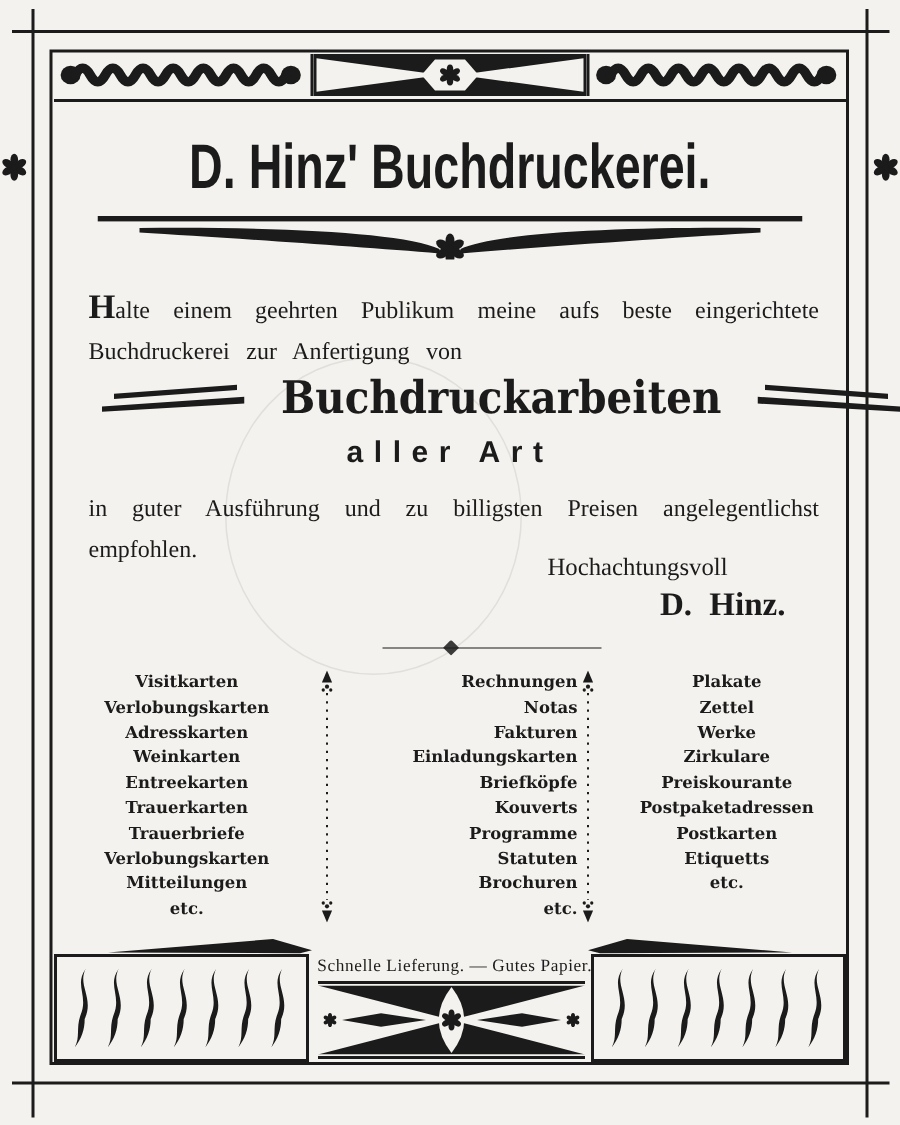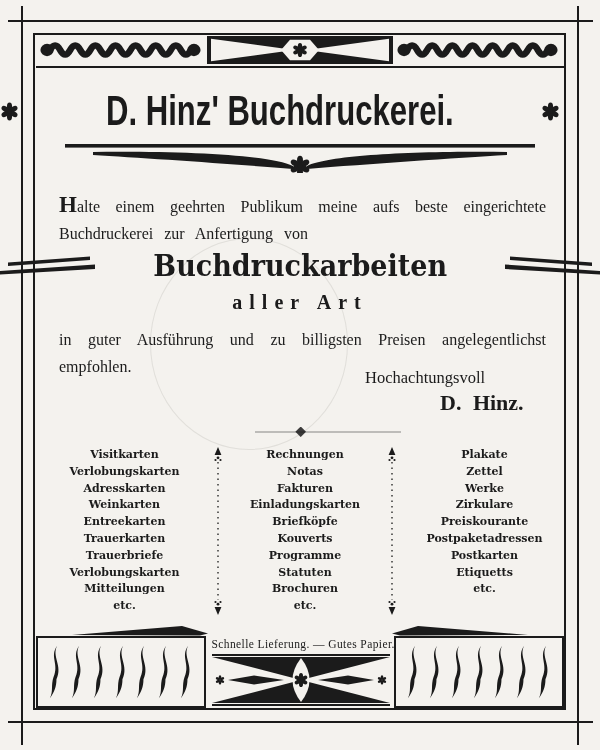--- a/index.html
+++ b/index.html
@@ -26,61 +26,61 @@
   .top-strip{position:absolute;left:35.5px;top:35.5px;width:528px;height:30px;
     display:flex;border-bottom:2.5px solid var(--ink);box-sizing:content-box;}
   .top-strip .cell{height:28px;}
   .cell-wave{flex:1 1 0;border-right:2px solid var(--ink);}
   .cell-wave.last{border-right:none;border-left:2px solid var(--ink);}
   .cell-bowtie{width:182px;}
   .cell svg{width:100%;height:100%;}
 
   
   .title-row{position:absolute;left:0;top:90px;width:600px;display:flex;
-    align-items:center;justify-content:flex-start;gap:26px;}
+    align-items:center;justify-content:space-between;gap:26px;}
   .title-text{font-family:"Liberation Sans",sans-serif;font-weight:bold;
     font-size:42px;letter-spacing:0px;transform:scaleX(0.74);transform-origin:center;
     white-space:nowrap;line-height:1;}
   .rosette-sm{width:19px;height:19px;}
   .title-flourish{position:absolute;left:65px;top:143px;width:470px;height:30px;}
   .title-flourish svg{width:470px;height:30px;}
 
   
   .para{position:absolute;left:59px;width:487px;font-size:16px;line-height:27px;}
   .para .stretch{display:block;text-align:justify;text-align-last:justify;white-space:nowrap;}
   .para .plain{display:block;word-spacing:7px;}
   .intro{top:191px;}
   .intro .dropcap{font-size:23px;font-weight:bold;}
   .body2{top:326px;}
 
   
   .heading-row{position:absolute;left:0;top:251px;width:600px;display:flex;
-    align-items:center;justify-content:space-between;gap:20px;}
+    align-items:center;justify-content:flex-end;gap:8px;}
   .heading-text{font-family:"DejaVu Serif",serif;font-weight:bold;font-size:30px;
     line-height:1;transform:scaleX(0.9);transform-origin:center;white-space:nowrap;}
   .dash svg{width:95px;height:24px;}
   .dash.flip svg{transform:scaleX(-1);}
   .subheading{position:absolute;left:0;top:291px;width:600px;text-align:center;
-    font-family:Liberation Serif, serif;font-weight:bold;font-size:20px;letter-spacing:7px;}
+    font-family:Liberation Sans, sans-serif;font-weight:bold;font-size:20px;letter-spacing:7px;}
 
   
   .closing{position:absolute;left:365px;top:368px;font-size:16.5px;}
   .signature{position:absolute;left:440px;top:390px;font-family:Liberation Serif, serif;
     font-weight:bold;font-size:22px;word-spacing:6px;}
 
   
   .mini-divider{position:absolute;left:253px;top:427px;width:150px;height:10px;}
   .mini-divider svg{width:150px;height:10px;}
 
   
   .columns{position:absolute;left:38px;top:447px;width:532px;display:flex;align-items:flex-start;}
   .col{font-family:"DejaVu Serif",serif;font-weight:bold;font-size:11px;
     line-height:16.8px;text-align:center;}
   .col-1{width:173px;}
-  .col-2{width:160px;}
+  .col-2{width:160px;text-align:right;}
   .col-3{width:171px;}
   .col-divider{width:14px;}
   .col-divider svg{width:14px;height:168px;}
 
   
   .bottom-strip{position:absolute;left:35.5px;top:626px;width:528px;height:84px;}
   .b-panel{position:absolute;top:10px;width:170px;height:72px;
     border:2.5px solid var(--ink);box-sizing:border-box;
     display:flex;align-items:center;justify-content:space-evenly;padding:0 4px;}
   .b-panel-left{left:0;}

